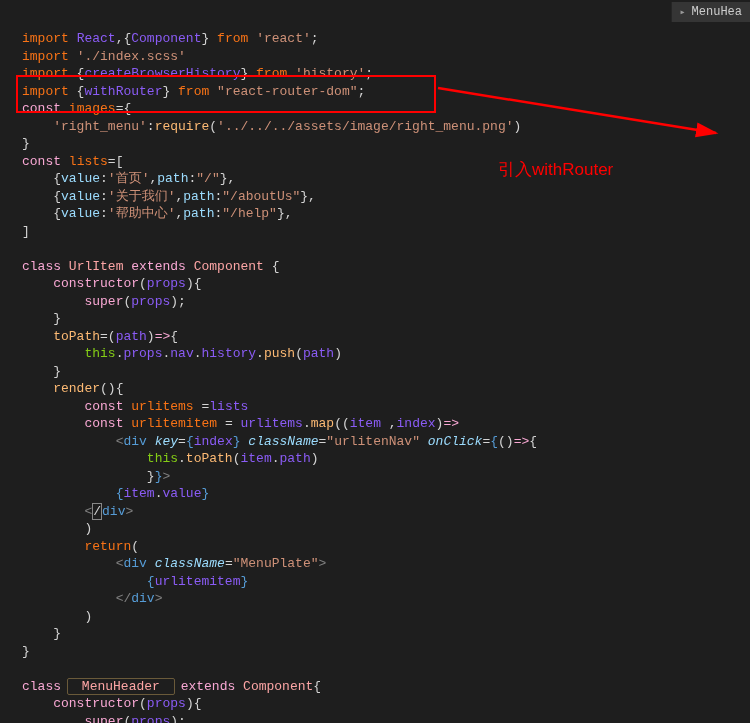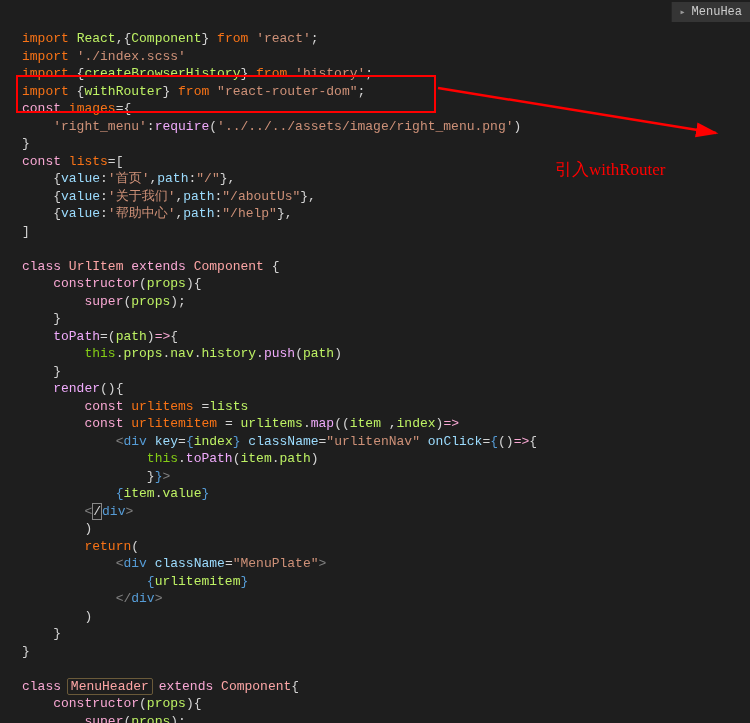--- a/index.html
+++ b/index.html
@@ -34,26 +34,26 @@
       padding: 30px 0 0 22px;
       line-height: 17.5px;
       white-space: pre;
       position: relative;
     }
     .line { display: block; }
     .kw { color: #f9a8d4; }
     .kw2 { color: #f97316; }
     .str { color: #ce9178; }
     .cls { color: #fca5a5; }
-    .fn { color: #f0abfc; }
-    .var { color: #bef264; font-family: Liberation Mono, monospace; }
+    .fn { color: #fdba74; }
+    .var { color: #8b5cf6; font-family: Liberation Mono, monospace; }
     .prop { color: #9cdcfe; }
     .tag { color: #808080; }
     .tagname { color: #569cd6; }
-    .attr { color: #9cdcfe; }
+    .attr { color: #9cdcfe; font-style: italic; }
     .jsxbrace { color: #569cd6; }
     .this { color: #84cc16; }
     .const { color: #f97316; }
     .highlight-box {
       position: absolute;
       border: 2px solid #ff0000;
       background: transparent;
       pointer-events: none;
     }
     .annotation {
@@ -62,21 +62,21 @@
       font-size: 17px;
       font-family: "Microsoft YaHei", sans-serif;
     }
     .arrow-svg {
       position: absolute;
       pointer-events: none;
     }
     .word-hl {
       border: 1px solid #6a5a3a;
       border-radius: 2px;
-      padding: 0 3px;
+      padding: 0 14px;
       margin: 0 -2px;
     }
     .cursor-box {
       border: 1px solid #888;
       padding: 0 0px;
     }
   </style>
 </head>
 <body>
 
@@ -91,13 +91,13 @@
 
 <svg class="arrow-svg" style="left:436px; top:78px; width:300px; height:80px;">
   <defs>
     <marker id="ah" markerWidth="10" markerHeight="10" refX="8" refY="3" orient="auto">
       <path d="M0,0 L9,3 L0,6 Z" fill="#ff0000"></path>
     </marker>
   </defs>
   <line x1="2" y1="10" x2="280" y2="55" stroke="#ff0000" stroke-width="2.5" marker-end="url(#ah)"></line>
 </svg>
 
-<div class="annotation" style="left:555px; top:158px;font-family:Liberation Serif, serif;">引入withRouter</div>
+<div class="annotation" style="left:498px; top:158px;">引入withRouter</div>
 
 </body></html>

